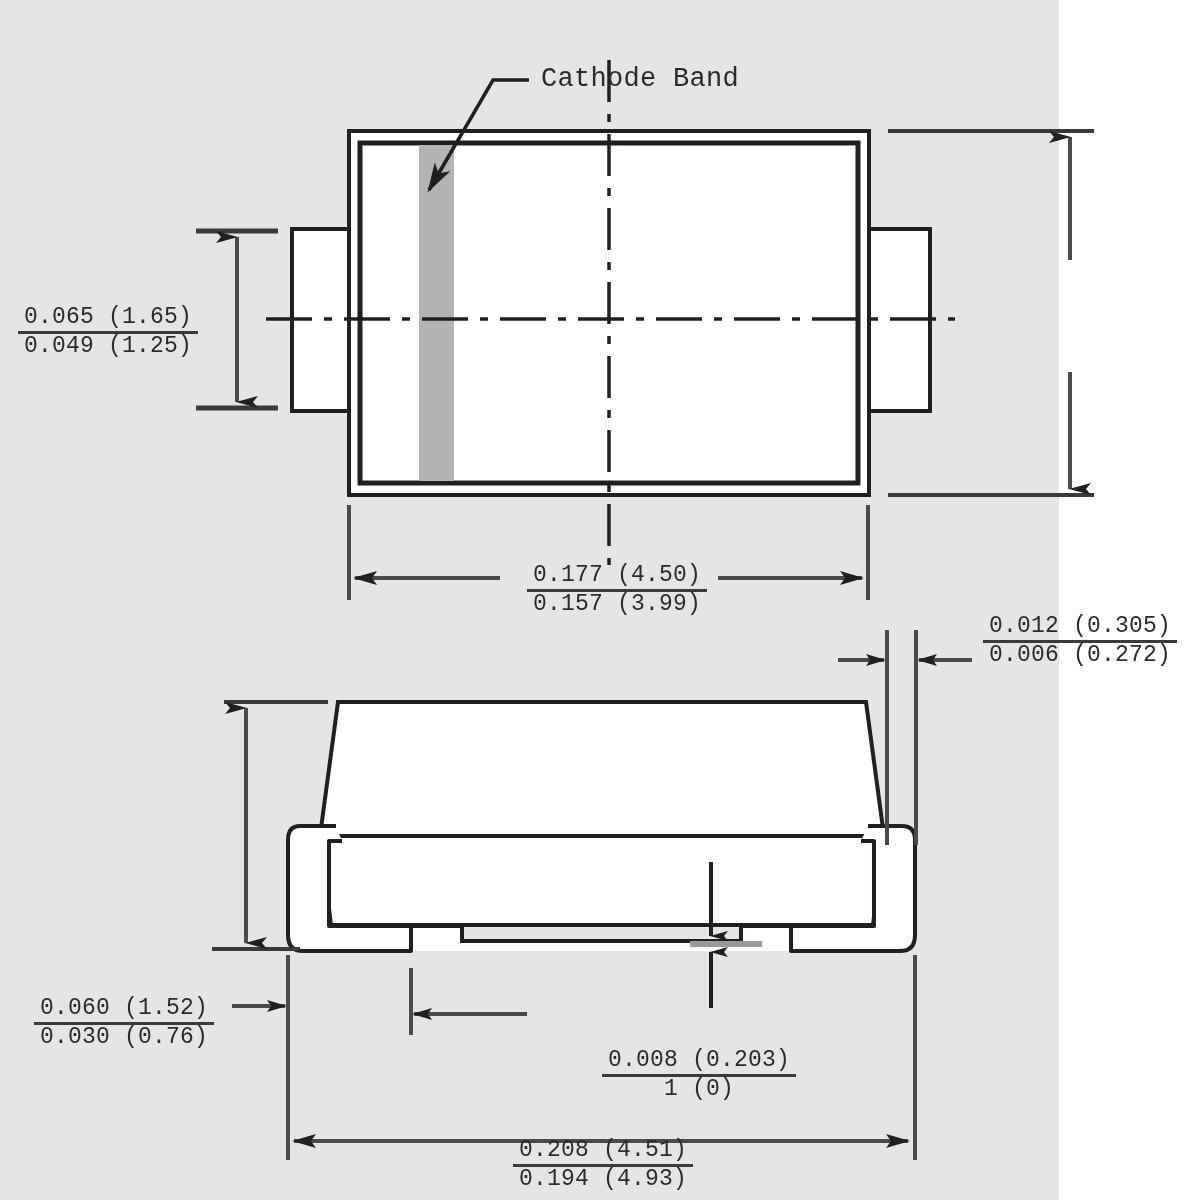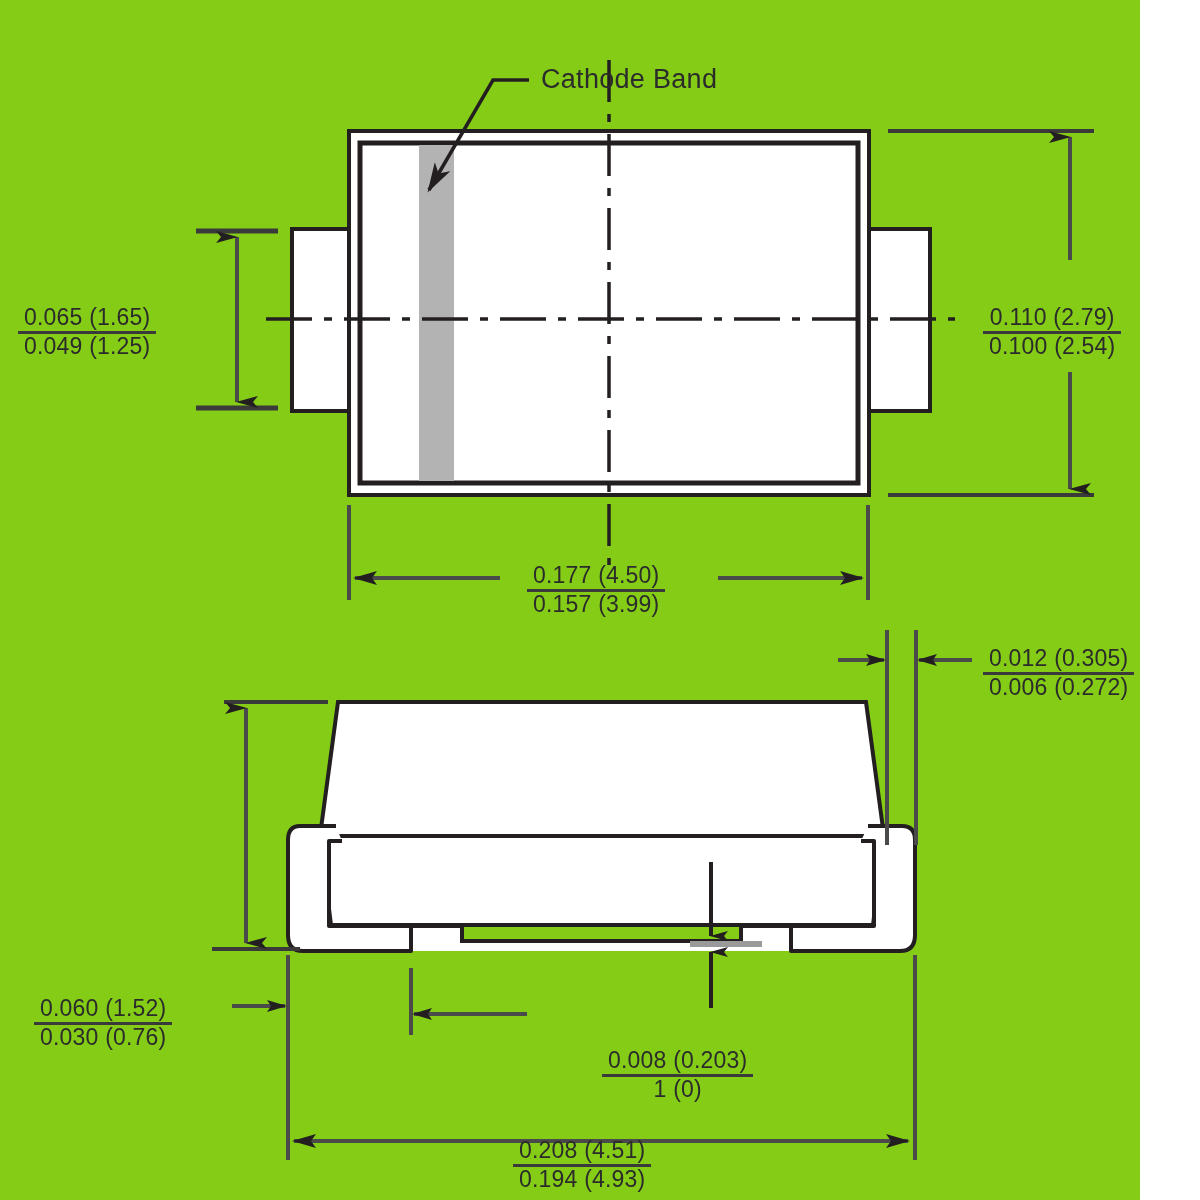--- a/index.html
+++ b/index.html
@@ -9,23 +9,24 @@
   }
   body {
     width: 1200px;
     height: 1200px;
     font-family: "Liberation Sans", sans-serif;
     color: #231f20;
     overflow: hidden;
   }
   #stage {
     position: relative;
-    width: 1140px;
+    width: 1059px;
     height: 1200px;
-    background: #84cc16;
+    background: #e5e5e5;
+    font-family: Liberation Mono, monospace;
   }
   #drawing {
     position: absolute;
     left: 0;
     top: 0;
     width: 1200px;
     height: 1200px;
   }
   .dim-label {
     position: absolute;
@@ -185,31 +186,27 @@
 
   <div class="crop-top" style="left:505px; top:-14px;"></div>
 
   <div class="plain-label" style="left:541px; top:64px;">Cathode Band</div>
 
   <div class="dim-label" style="left:18px; top:277px;">
     <span class="num top">0.065 (1.65)</span>
     <span class="num">0.049 (1.25)</span>
   </div>
 
-  <div class="dim-label" style="left:983px; top:277px;">
-    <span class="num top">0.110 (2.79)</span>
-    <span class="num">0.100 (2.54)</span>
-  </div>
 
   <div class="dim-label" style="left:527px; top:535px;">
     <span class="num top">0.177 (4.50)</span>
     <span class="num">0.157 (3.99)</span>
   </div>
 
-  <div class="dim-label" style="left:983px; top:618px;">
+  <div class="dim-label" style="left:983px; top:586px;">
     <span class="num top">0.012 (0.305)</span>
     <span class="num">0.006 (0.272)</span>
   </div>
 
 
   <div class="dim-label" style="left:34px; top:968px;">
     <span class="num top">0.060 (1.52)</span>
     <span class="num">0.030 (0.76)</span>
   </div>
 

